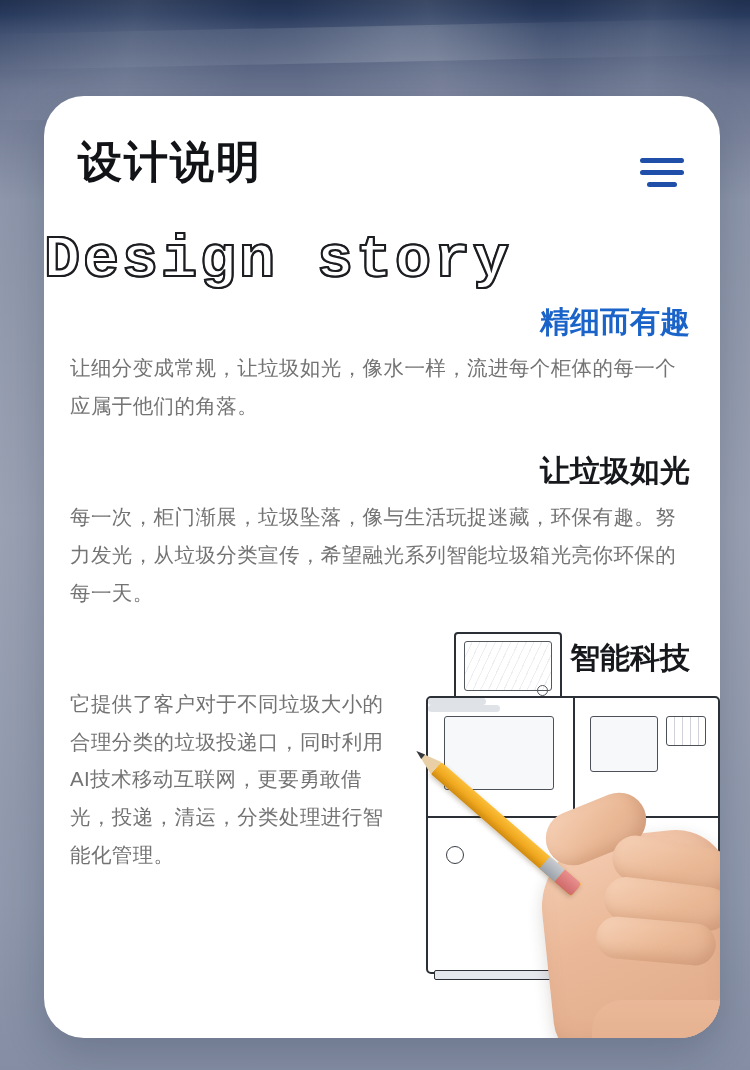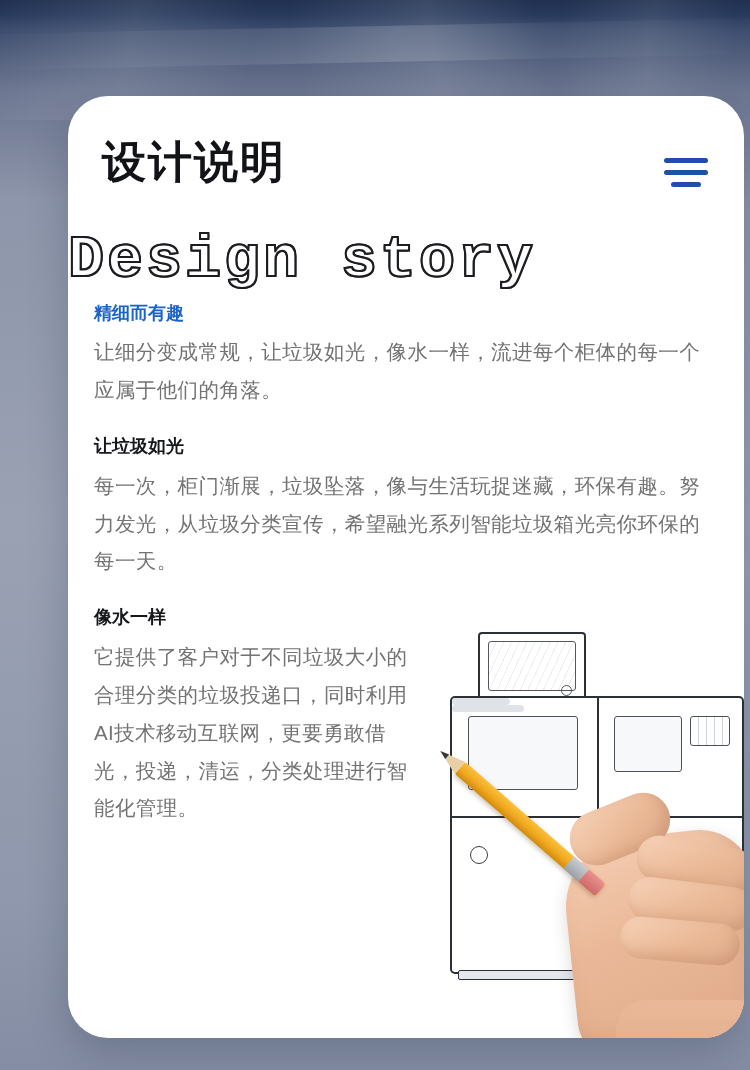--- a/index.html
+++ b/index.html
@@ -50,21 +50,20 @@
   .card {
     position: absolute;
     left: 44px;
     top: 96px;
     width: 676px;
     height: 942px;
     background: #ffffff;
     border-radius: 40px;
     box-shadow: 0 14px 40px rgba(20,30,55,0.22);
     overflow: hidden;
-    margin-left: 24px;
   }
 
   
   .title-cn {
     position: absolute;
     left: 34px;
     top: 44px;
     font-size: 44px;
     font-weight: bold;
     letter-spacing: 2px;
@@ -111,24 +110,25 @@
 
   
   .sections {
     position: absolute;
     left: 26px;
     top: 206px;
     width: 620px;
   }
   .section { margin-bottom: 26px; }
   .sec-head {
-    font-size: 18px;
+    font-size: 30px;
     font-weight: bold;
     line-height: 1.3;
     margin-bottom: 8px;
+    text-align: right;
   }
   .sec-head.accent { color: #1a63c8; }
   .sec-head.dark { color: #16181c; }
   .sec-body {
     font-size: 20.5px;
     line-height: 1.85;
     color: #737373;
     letter-spacing: 0.4px;
   }
   .sec-narrow { width: 330px; }
@@ -380,21 +380,21 @@
         <div class="sec-head accent">精细而有趣</div>
         <div class="sec-body">让细分变成常规，让垃圾如光，像水一样，流进每个柜体的每一个应属于他们的角落。</div>
       </div>
 
       <div class="section">
         <div class="sec-head dark">让垃圾如光</div>
         <div class="sec-body">每一次，柜门渐展，垃圾坠落，像与生活玩捉迷藏，环保有趣。努力发光，从垃圾分类宣传，希望融光系列智能垃圾箱光亮你环保的每一天。</div>
       </div>
 
       <div class="section">
-        <div class="sec-head dark">像水一样</div>
+        <div class="sec-head dark">智能科技</div>
         <div class="sec-body sec-narrow">它提供了客户对于不同垃圾大小的合理分类的垃圾投递口，同时利用AI技术移动互联网，更要勇敢借光，投递，清运，分类处理进行智能化管理。</div>
       </div>
 
     </div>
 
     <div class="illus">
       <div class="bin-wrap">
         <div class="bin-top">
           <div class="bin-top-screen"></div>
           <div class="bin-top-dot"></div>

